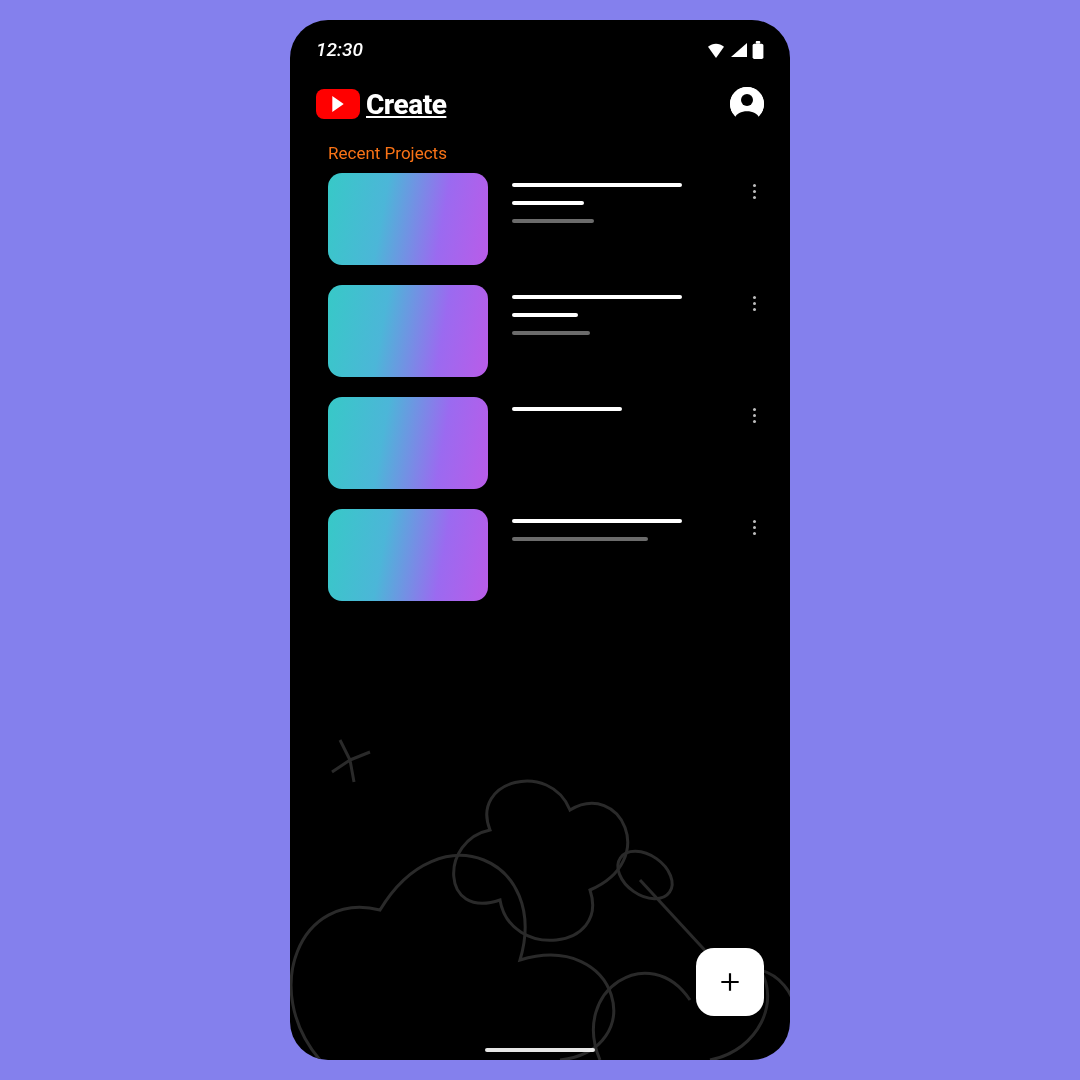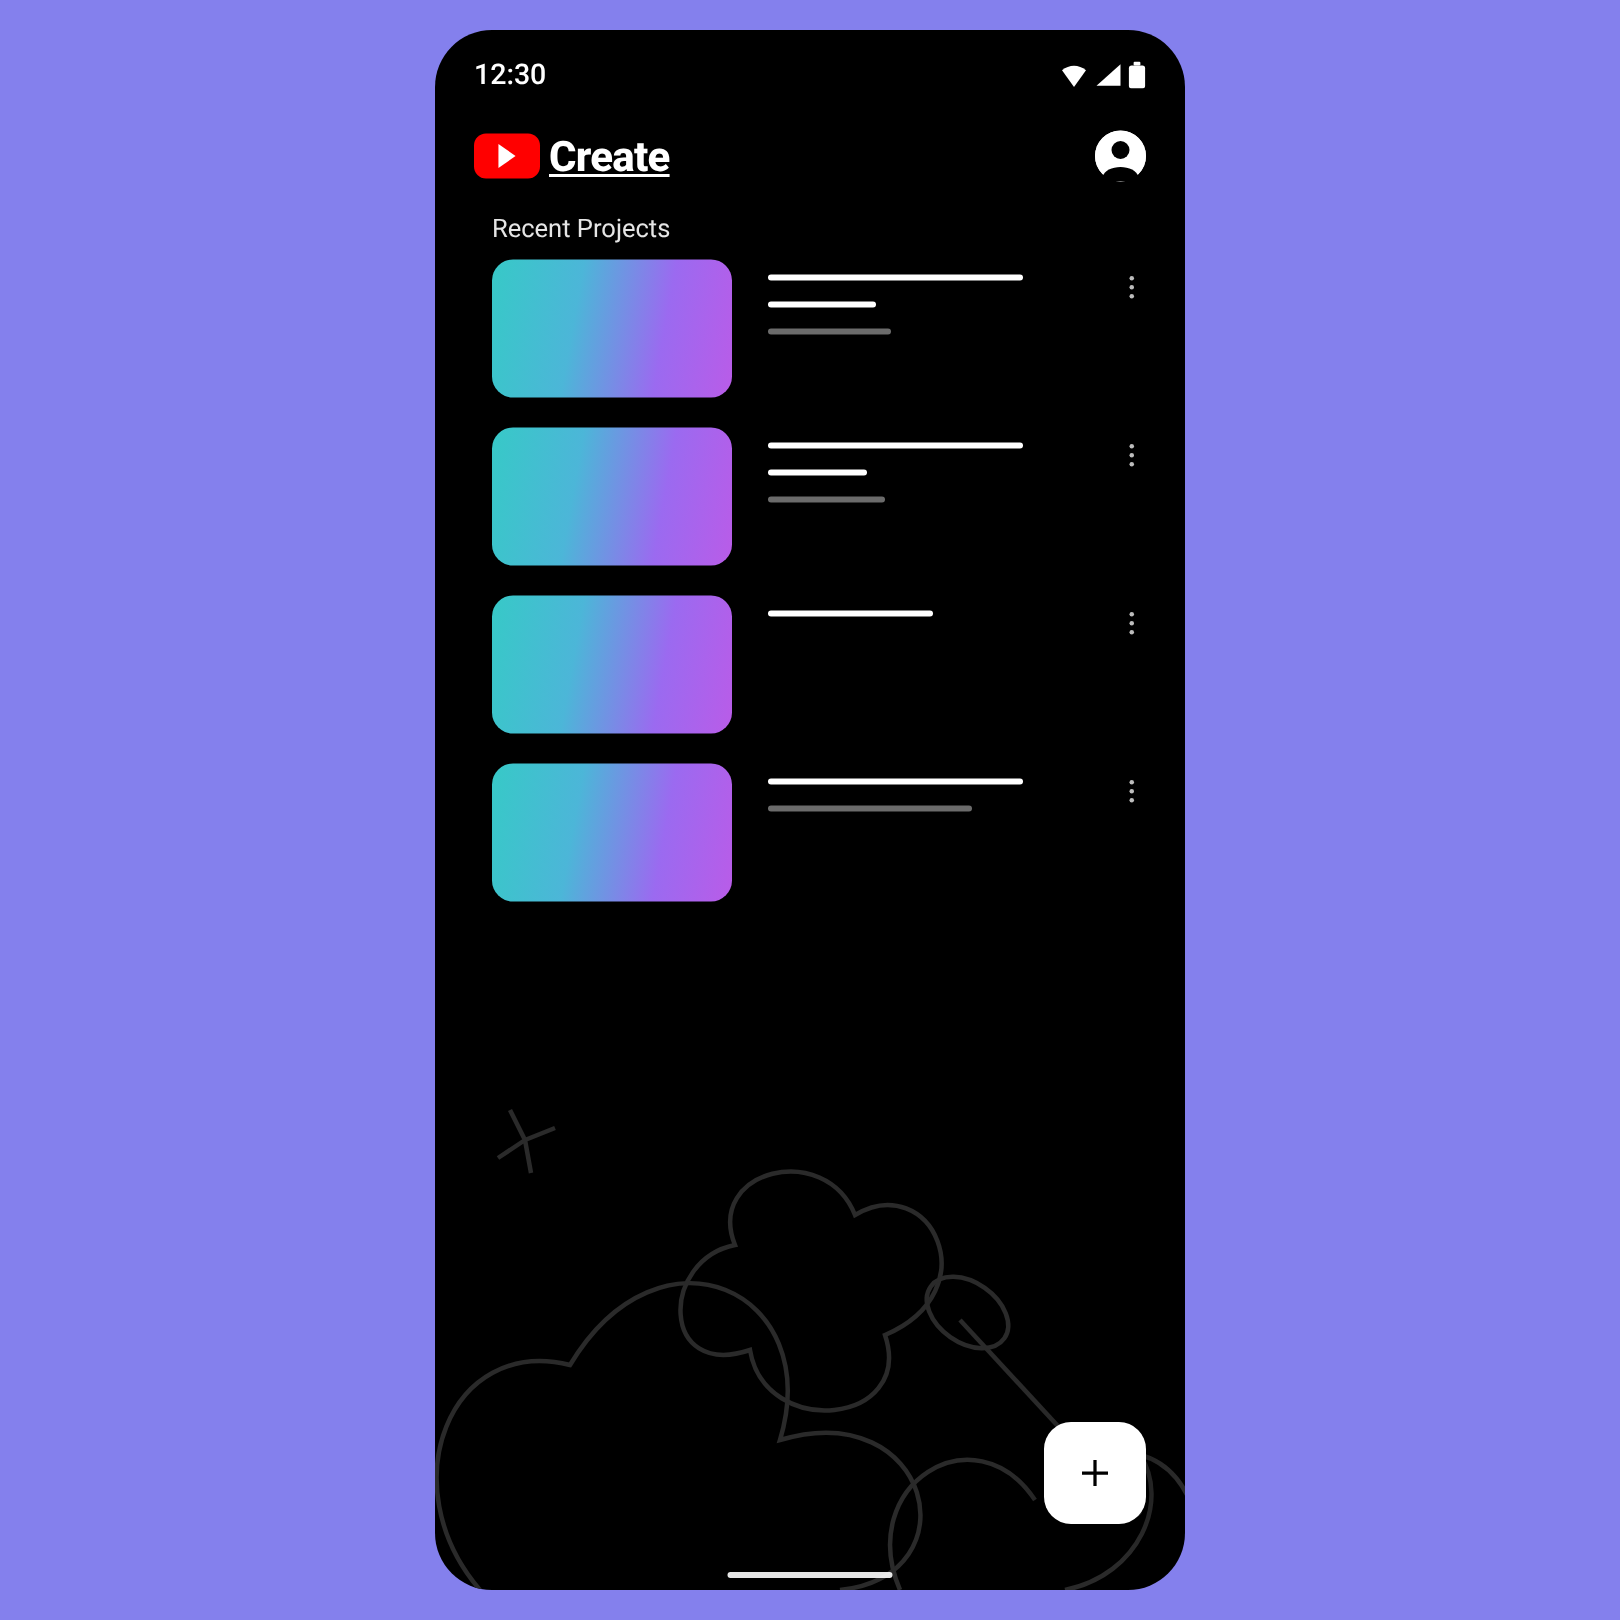--- a/index.html
+++ b/index.html
@@ -21,20 +21,21 @@
     color: #fff;
   }
   
   .status-bar {
     display: flex;
     justify-content: space-between;
     align-items: center;
     padding: 18px 26px 4px 26px;
     font-size: 19px;
     font-weight: 500;
+    font-style: italic;
   }
   .status-icons { display: flex; align-items: center; gap: 4px; }
   .status-icons svg { display: block; }
   
   .app-header {
     display: flex;
     justify-content: space-between;
     align-items: center;
     padding: 22px 26px 10px 26px;
   }
@@ -56,21 +57,21 @@
     width: 34px; height: 34px;
     border-radius: 50%;
     background: #fff;
     display:flex; align-items:center; justify-content:center;
   }
   .avatar svg { display:block; }
   
   .section-title {
     font-size: 17px;
     font-weight: 400;
-    color: #e5e5e5;
+    color: #f97316;
     padding: 12px 26px 10px 38px;
   }
   .list { padding: 0 26px 0 38px; display:flex; flex-direction:column; gap: 20px; }
   .row {
     display:flex; align-items:flex-start; gap: 24px;
     position: relative;
   }
   .thumb {
     width: 160px; height: 92px;
     border-radius: 14px;

